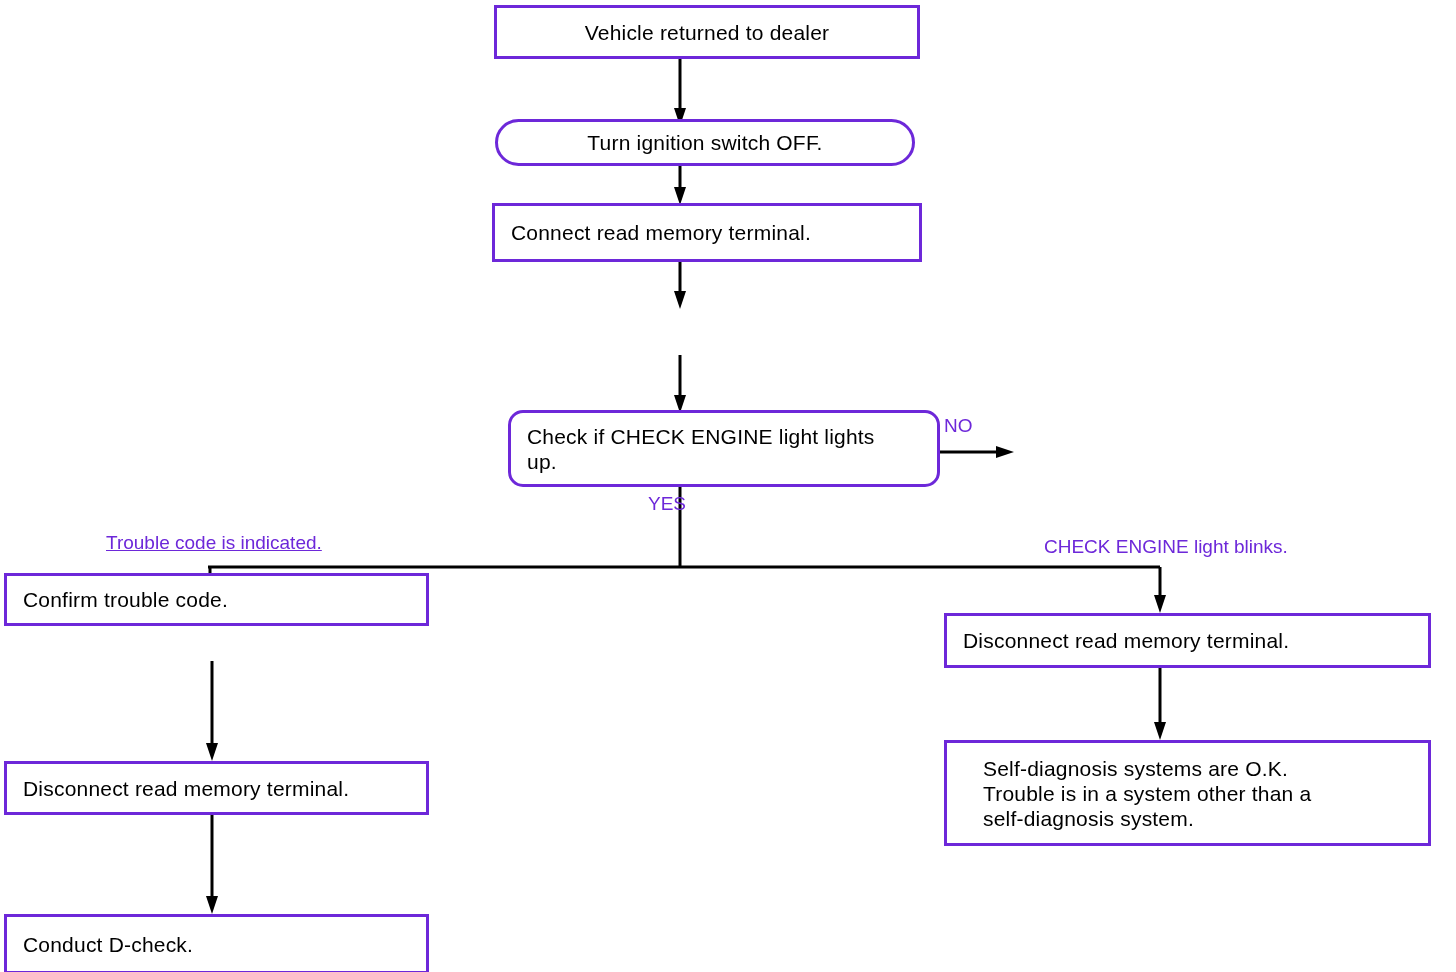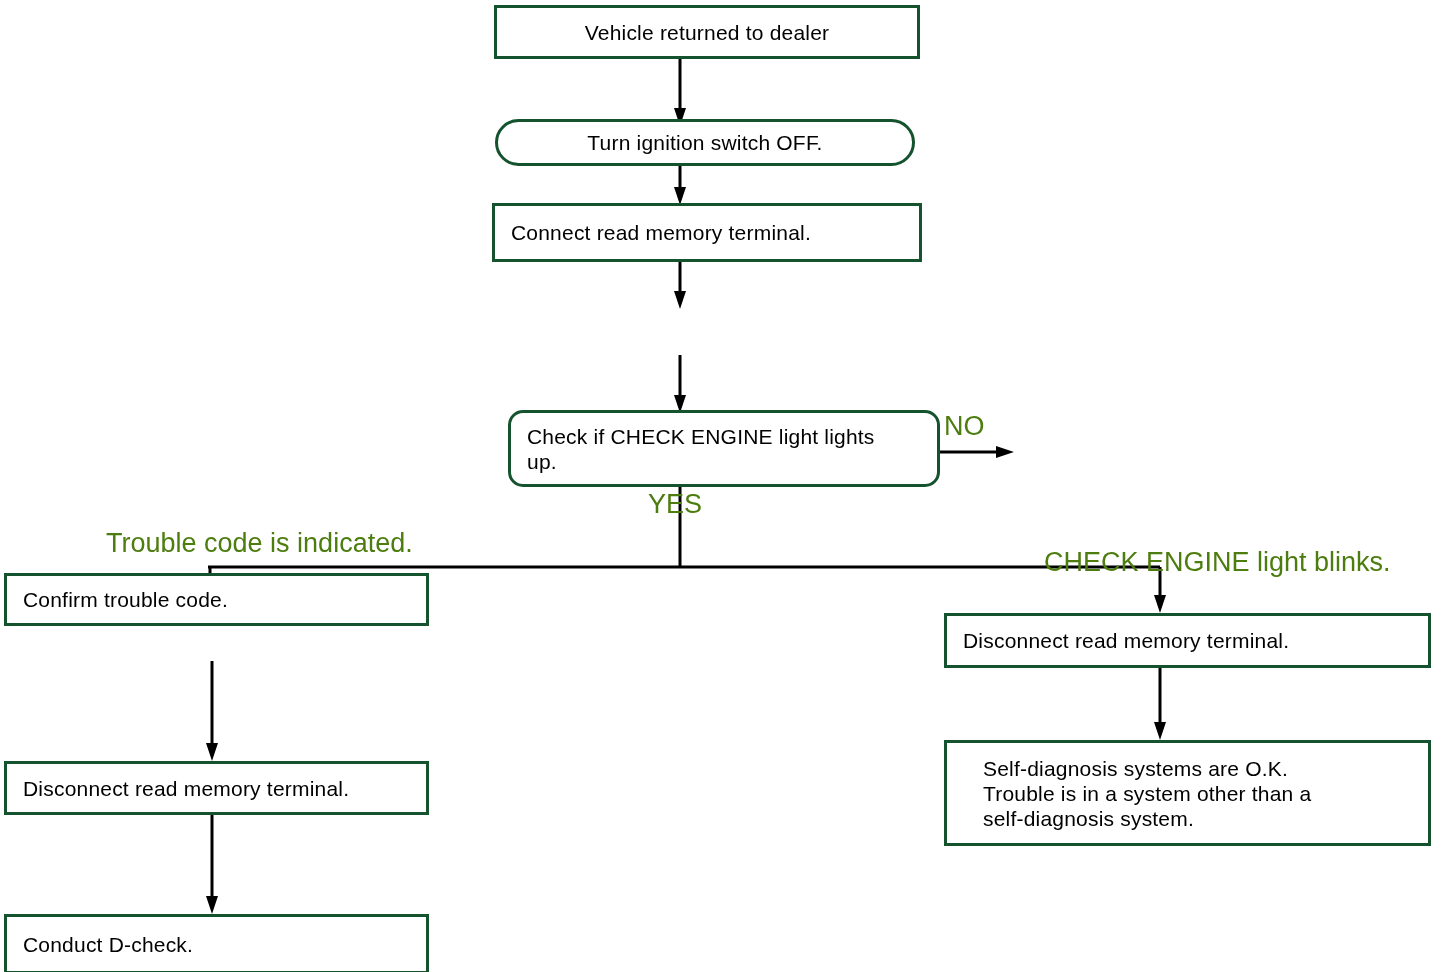--- a/index.html
+++ b/index.html
@@ -13,21 +13,21 @@
   #canvas {
     position: relative;
     width: 1456px;
     height: 972px;
     background: #ffffff;
     overflow: hidden;
   }
   .node {
     position: absolute;
     box-sizing: border-box;
-    border: 3px solid #14532d;
+    border: 3px solid #6d28d9;
     background: #ffffff;
     display: flex;
     align-items: center;
     color: #000000;
   }
   .node .txt {
     font-size: 21px;
     line-height: 25px;
     letter-spacing: 0.2px;
     white-space: pre-line;
@@ -39,23 +39,23 @@
     padding-right: 0;
     width: 100%;
     text-align: center;
   }
   .terminal {
     border-radius: 999px;
     border-width: 3px;
   }
   .edge-label {
     position: absolute;
-    font-size: 27px;
+    font-size: 19px;
     line-height: 24px;
-    color: #4d7c0f;
+    color: #6d28d9;
     white-space: nowrap;
   }
   svg.wires {
     position: absolute;
     left: 0;
     top: 0;
     width: 1456px;
     height: 972px;
     pointer-events: none;
   }
@@ -148,17 +148,17 @@
   <div class="node" style="left:944px; top:740px; width:487px; height:106px;padding-left:20px;">
     <span class="txt">Self-diagnosis systems are O.K.
 Trouble is in a system other than a
 self-diagnosis system.</span>
   </div>
 
   <div class="edge-label" style="left:944px; top:414px;">NO</div>
 
   <div class="edge-label" style="left:648px; top:492px;">YES</div>
 
-  <div class="edge-label" style="left:106px; top:531px;">Trouble code is indicated.</div>
+  <div class="edge-label" style="left:106px; top:531px;text-decoration:underline;">Trouble code is indicated.</div>
 
-  <div class="edge-label" style="left:1044px; top:535px;margin-top:15px;">CHECK ENGINE light blinks.</div>
+  <div class="edge-label" style="left:1044px; top:535px;">CHECK ENGINE light blinks.</div>
 
 </div>
 
 </body></html>

